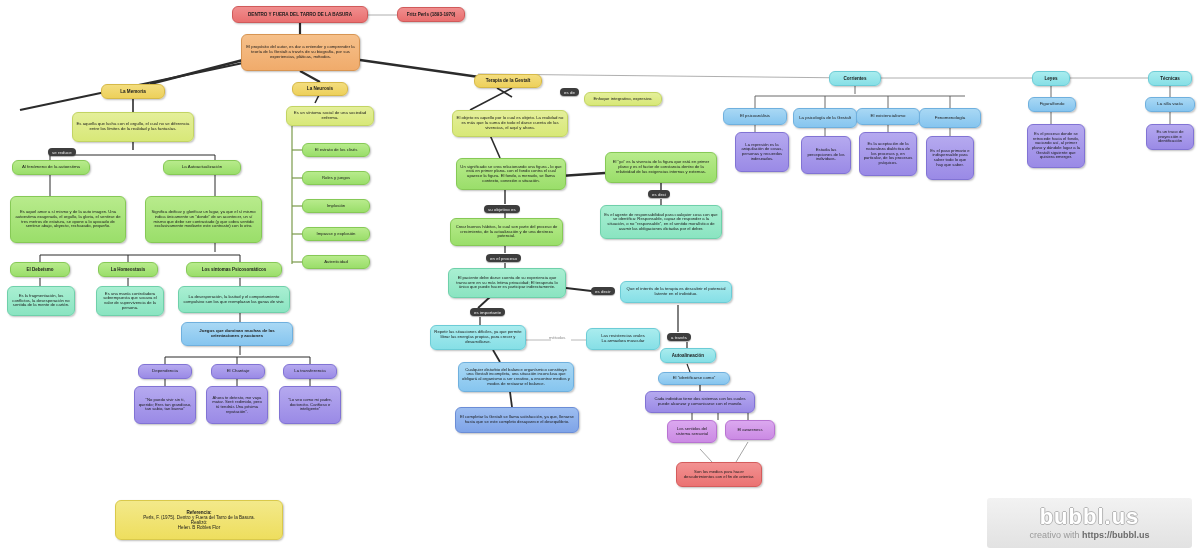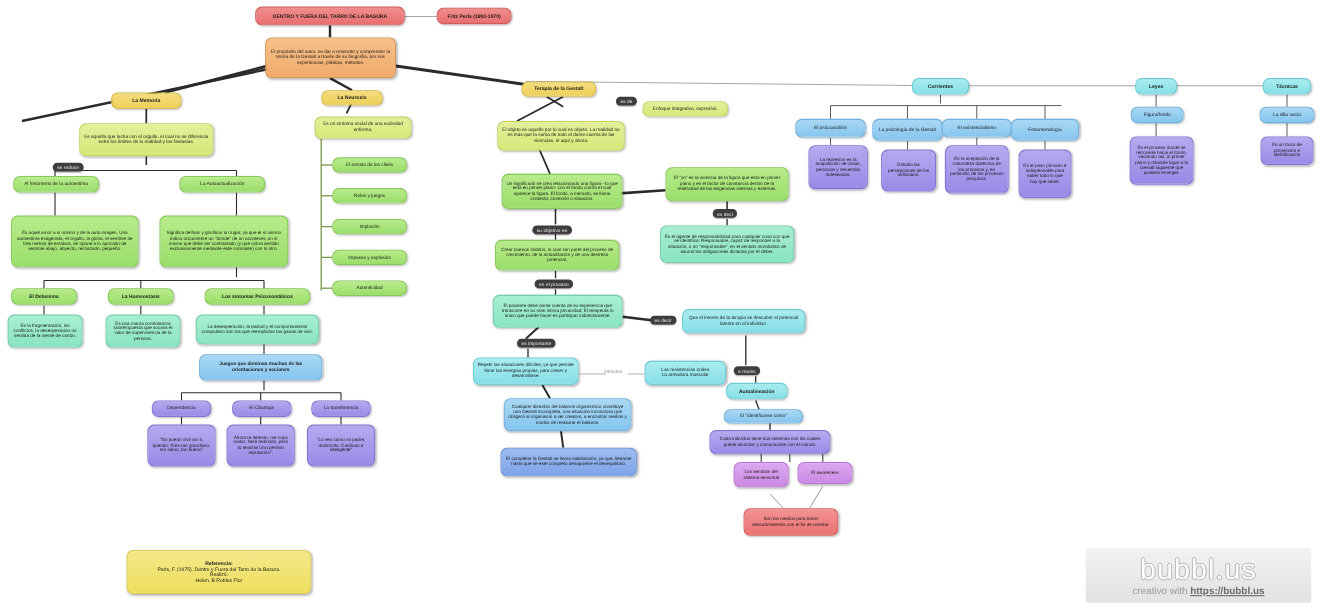--- a/index.html
+++ b/index.html
@@ -77,31 +77,31 @@
   #watermark {
     position: absolute;
     right: 8px; bottom: 6px;
     width: 205px; height: 50px;
     background: linear-gradient(#f2f2f2,#e2e2e2);
     border-radius: 3px;
     display: flex; flex-direction: column;
     align-items: center; justify-content: center;
   }
   #wm-logo {
-    font-size: 26px; font-weight: normal;
+    font-size: 22px; font-weight: bold;
     color: #ffffff;
     text-shadow: 0 1px 0 #b6b6b6, 0 -1px 0 #b6b6b6, 1px 0 0 #b6b6b6, -1px 0 0 #b6b6b6;
     letter-spacing: 1px;
     line-height: 1;
     text-align: center;
   }
   #wm-sub {
     margin-top: 2px; font-size: 9px; color: #9a9a9a;
   }
-  #wm-sub b { color: #6b6b6b; text-decoration: underline; }
+  #wm-sub b { color: #6b6b6b; }
 </style>
 </head>
 <body>
 
 <div id="canvas">
 
   <svg class="edges" viewBox="0 0 1200 554">
 
     <line x1="367" y1="15" x2="397" y2="15" stroke="#9a9a9a" stroke-width="0.8"></line>
 

